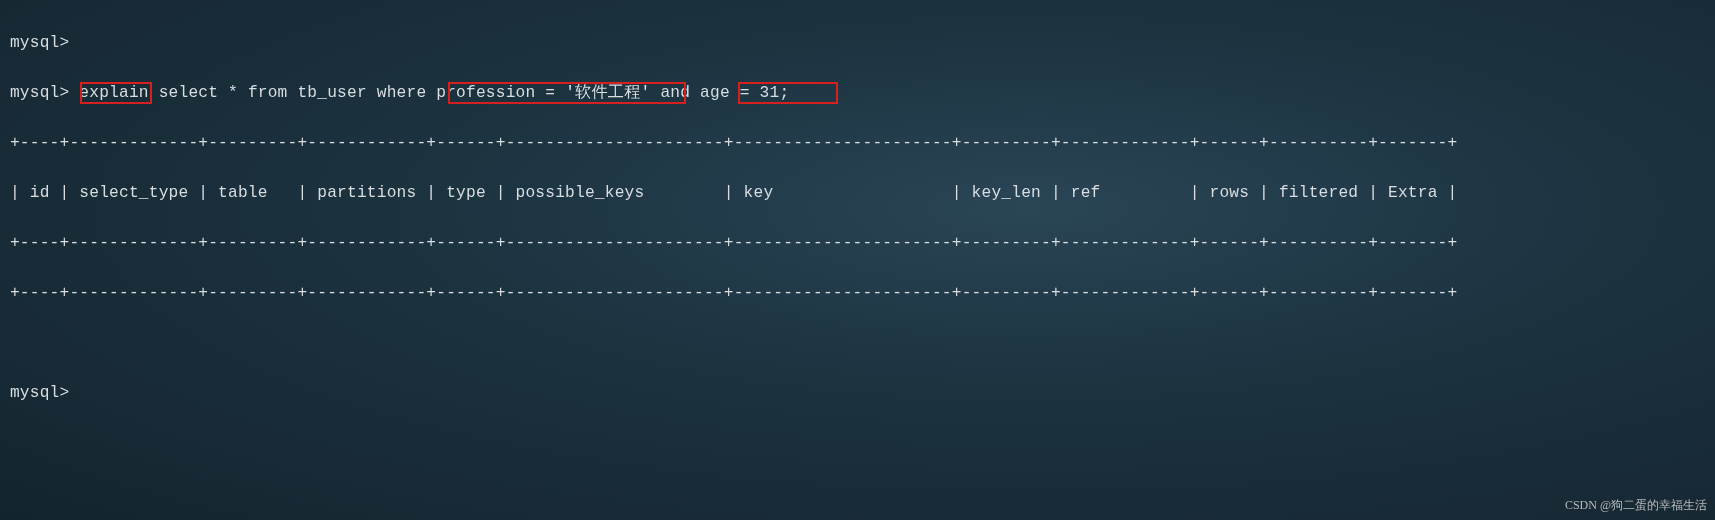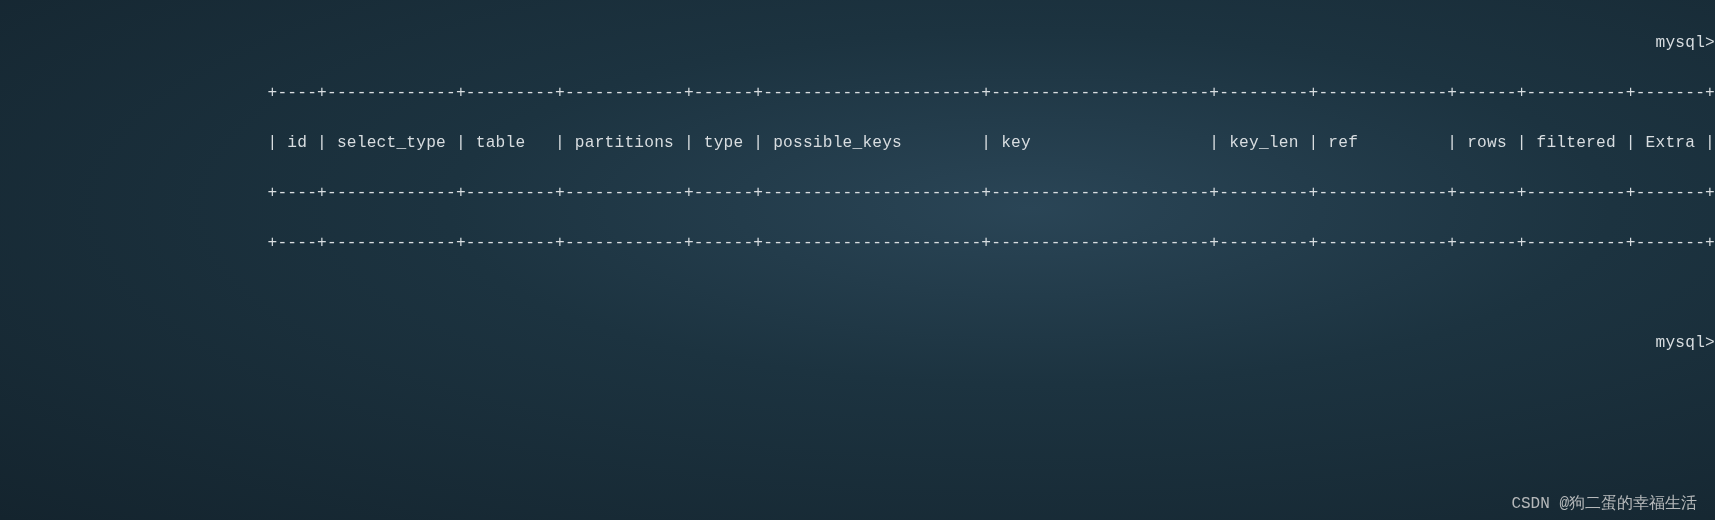--- a/index.html
+++ b/index.html
@@ -13,44 +13,49 @@
     font-size: 16.2px;
     color: #d8dde0;
     letter-spacing: 0.2px;
     overflow: hidden;
   }
   .term {
     padding: 6px 0 0 0;
     line-height: 25px;
     white-space: pre;
   }
-  .line { position: relative; height: 25px; text-align: right; }
+  .line { position: relative; height: 25px; }
   .box {
     position: absolute;
     border: 2px solid #d81f1f;
     top: 1px;
     height: 22px;
     pointer-events: none;
   }
   .watermark {
     position: absolute;
-    right: 18px;
+    right: 8px;
     bottom: 6px;
-    font-family: Liberation Mono, monospace;
-    font-size: 16px;
+    font-family: Liberation Serif, serif;
+    font-size: 12px;
     color: rgba(210,210,210,0.85);
     letter-spacing: 0;
     white-space: nowrap;
   }
 </style>
 </head>
 <body>
 
 <div class="term">
 <div class="line"> <span>mysql&gt;</span></div>
+<div class="line"> <span>mysql&gt; </span><span>explain</span><span> select * from tb_user where </span><span>profession = '软件工程'</span><span> and </span><span>age = 31;</span>
+  <span class="box" style="left:80px;width:72px;"></span>
+  <span class="box" style="left:448px;width:238px;"></span>
+  <span class="box" style="left:738px;width:100px;"></span>
+</div>
 <div class="line"> <span>+----+-------------+---------+------------+------+----------------------+----------------------+---------+-------------+------+----------+-------+</span></div>
 <div class="line"> <span>| id | select_type | table   | partitions | type | possible_keys        | key                  | key_len | ref         | rows | filtered | Extra |</span></div>
 <div class="line"> <span>+----+-------------+---------+------------+------+----------------------+----------------------+---------+-------------+------+----------+-------+</span></div>
 <div class="line"> <span>+----+-------------+---------+------------+------+----------------------+----------------------+---------+-------------+------+----------+-------+</span></div>
 <div class="line"> </div>
 <div class="line"> <span>mysql&gt;</span></div>
 
 
 
 

